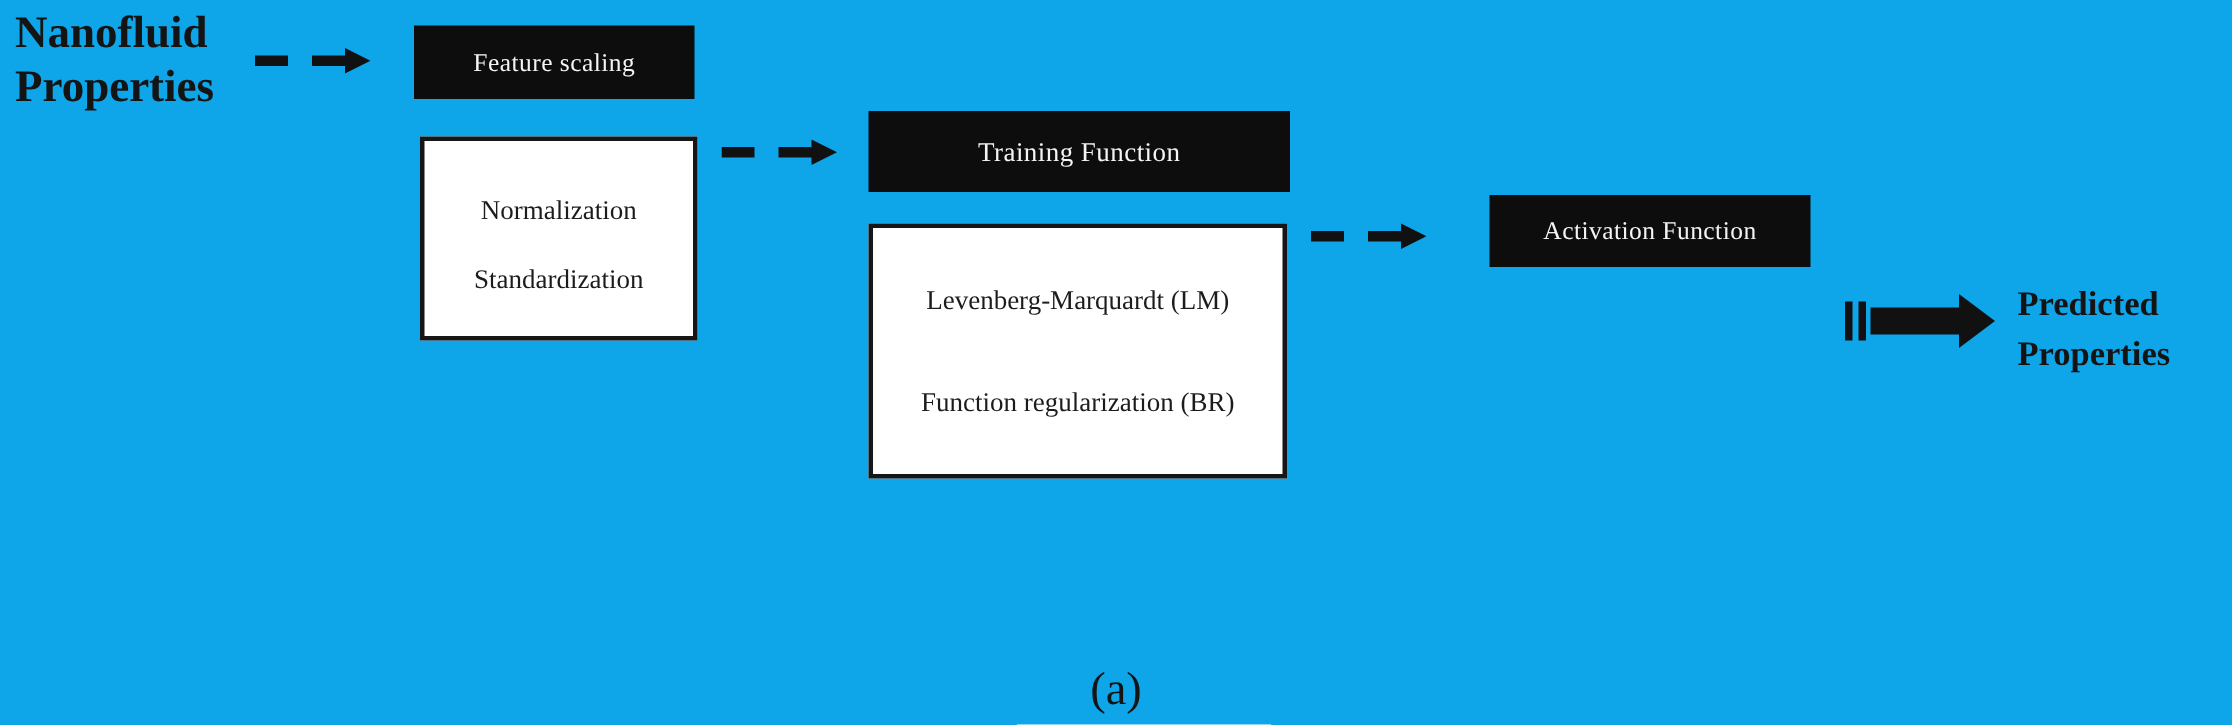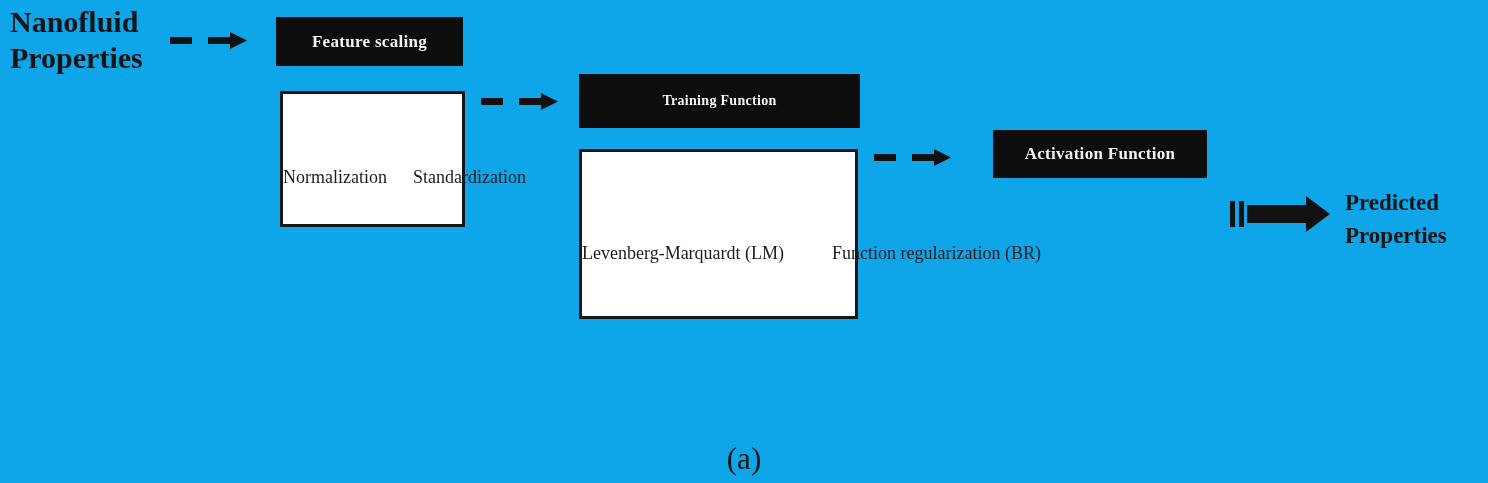--- a/index.html
+++ b/index.html
@@ -18,27 +18,26 @@
     line-height:36px;
     white-space:pre-line;
     color:#141414;
   }
   .stage-header{
     background:#0d0d0d;
     color:#f4f4f4;
     display:flex;align-items:center;justify-content:center;
     font-size:17px;
     letter-spacing:0.3px;
-    font-weight:bold;
   }
   .option-box{
     background:#ffffff;
     border:3px solid #161616;
     box-sizing:border-box;
-    display:flex;flex-direction:row;align-items:center;
+    display:flex;flex-direction:column;align-items:center;
   }
   .option-item{
     font-size:18px;
     line-height:20px;
     color:#1c1c1c;
     white-space:nowrap;
   }
   .caption{
     font-size:31px;
     color:#141414;
@@ -72,21 +71,21 @@
   </div>
 
   <div class="abs" style="left:481px;top:90px;">
     <svg width="78" height="22" viewBox="0 0 78 22">
       <rect x="0" y="8" width="22" height="7" fill="#111111"></rect>
       <rect x="38" y="8" width="24" height="7" fill="#111111"></rect>
       <polygon points="60,3 77,11.5 60,20" fill="#111111"></polygon>
     </svg>
   </div>
 
-  <div class="abs stage-header" style="left:579px;top:74px;width:281px;height:54px;font-size:14px;">
+  <div class="abs stage-header" style="left:579px;top:74px;width:281px;height:54px;font-size:18px;">
     <span>Training Function</span>
   </div>
   <div class="abs option-box" style="left:579px;top:149px;width:279px;height:170px;padding-top:38px;gap:48px;">
     <div class="option-item">Levenberg-Marquardt (LM)</div>
     <div class="option-item">Function regularization (BR)</div>
   </div>
 
   <div class="abs" style="left:874px;top:146px;">
     <svg width="78" height="22" viewBox="0 0 78 22">
       <rect x="0" y="8" width="22" height="7" fill="#111111"></rect>

